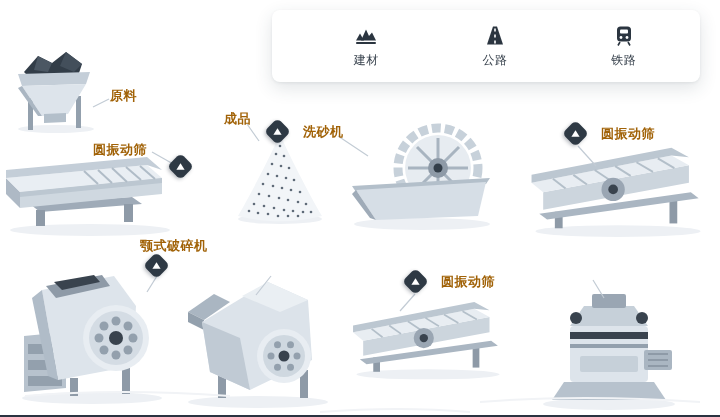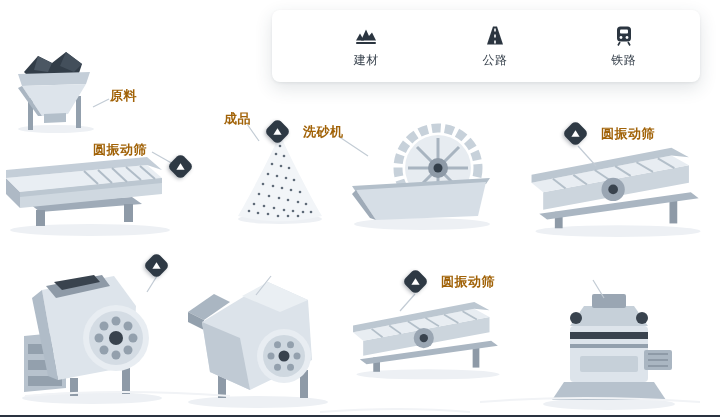--- a/index.html
+++ b/index.html
@@ -337,20 +337,23 @@
 
   <div class="label-group" style="left:566px;top:124px">
     <span class="badge">
       <svg viewBox="0 0 12 12">
           <polygon points="6,2.5 10.5,9.5 1.5,9.5" fill="#ffffff"></polygon>
         </svg>
     </span>
     <span class="txt">圆振动筛</span>
   </div>
 
+  <div class="node-label" style="left:140px;top:236px">
+    <span class="txt">颚式破碎机</span>
+  </div>
   <span class="badge badge-abs" style="left:147px;top:256px">
     <svg viewBox="0 0 12 12">
         <polygon points="6,2.5 10.5,9.5 1.5,9.5" fill="#ffffff"></polygon>
       </svg>
   </span>
 
 
   <div class="label-group" style="left:406px;top:272px">
     <span class="badge">
       <svg viewBox="0 0 12 12">

